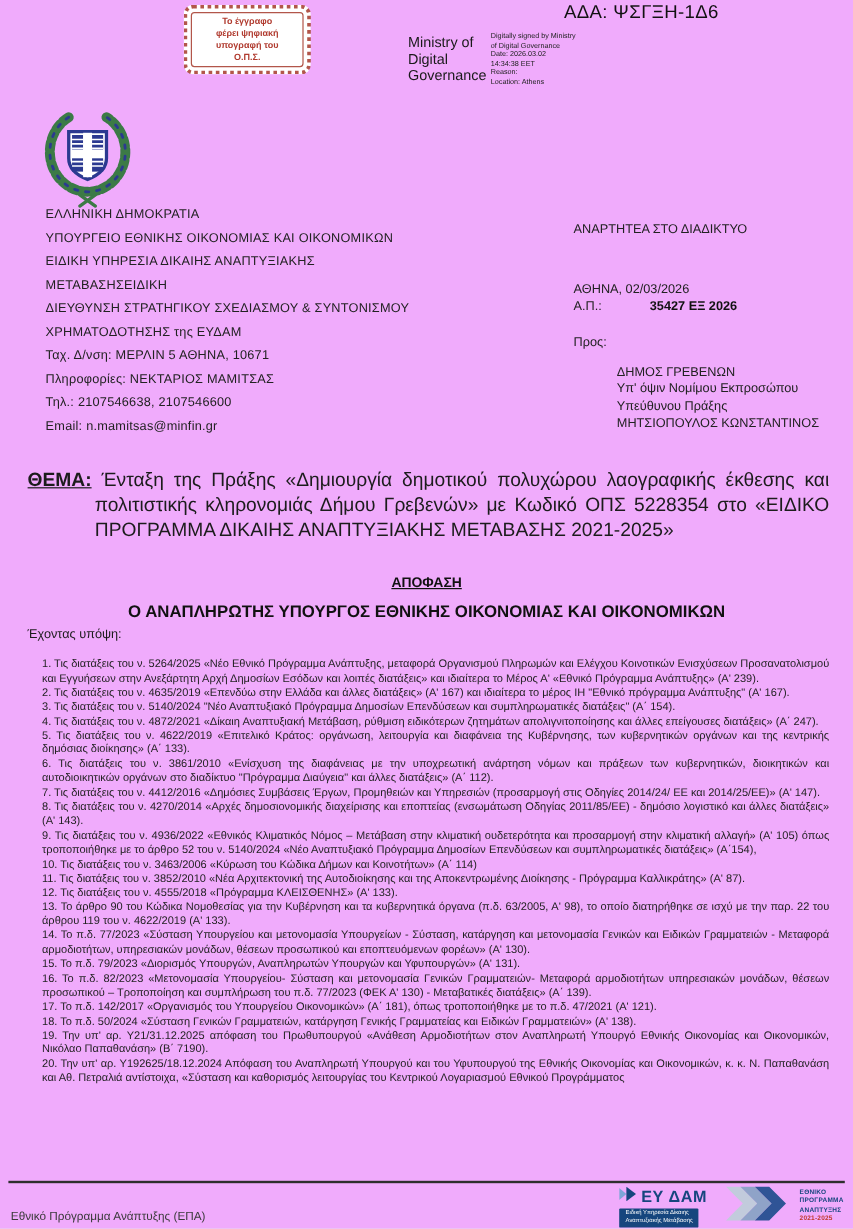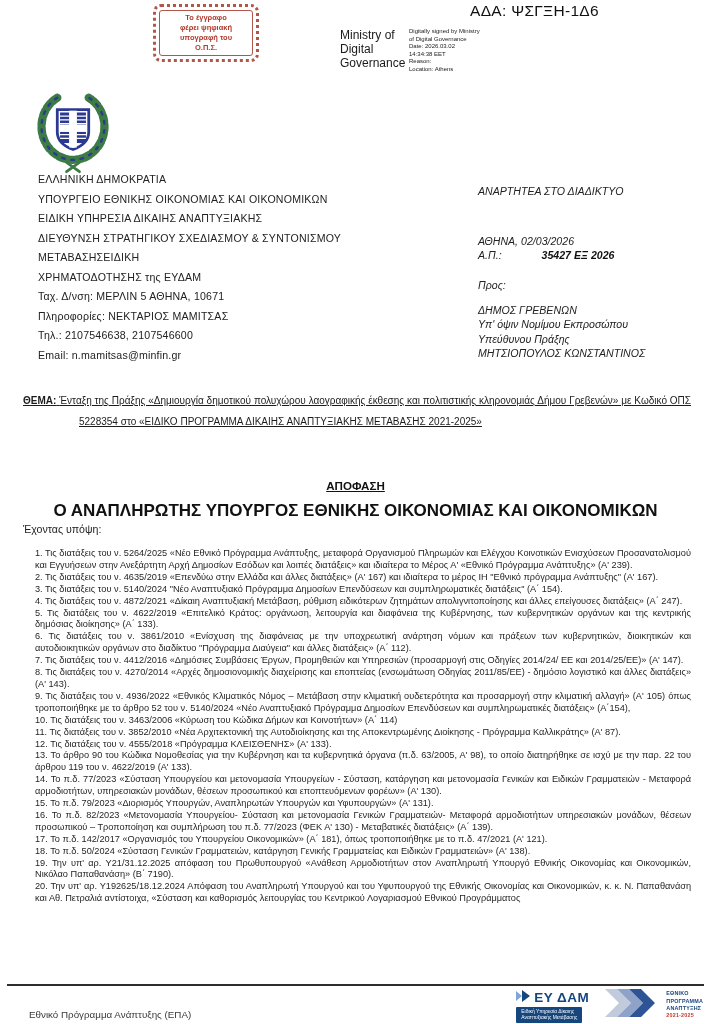--- a/index.html
+++ b/index.html
@@ -1,18 +1,18 @@
 <!DOCTYPE html>
 <html lang="el"><head>
 <meta charset="utf-8">
 <style>
   html,body { margin:0; padding:0; background:#e8e8e8; }
   .page {
     position:relative; width:711px; height:1024px; margin:0 auto;
-    background:#ffffff; overflow:hidden;
+    background:#f0abfc; overflow:hidden;
     font-family:"Liberation Sans", sans-serif; color:#2b2b2b;
   }
 
   
   .stamp {
     position:absolute; left:153px; top:4px; width:106px; height:58px;
     border:3px dotted #b2564a; border-radius:8px; background:#fff;
     display:flex; align-items:center; justify-content:center; box-sizing:border-box;
   }
   .stamp-inner {
@@ -33,56 +33,56 @@
   .ada { position:absolute; left:470px; top:2px; font-size:15.5px; color:#111; letter-spacing:.3px; }
 
   
   .emblem { position:absolute; left:36px; top:86px; }
 
   
   .hleft {
     position:absolute; left:38px; top:170px; width:430px;
     font-size:10.6px; line-height:19.5px; color:#222; letter-spacing:.2px;
   }
-  .hright { position:absolute; left:478px; top:185px; width:228px; font-size:10.6px; color:#222;font-style:italic; }
+  .hright { position:absolute; left:478px; top:185px; width:228px; font-size:10.6px; color:#222; }
   .hr-posted { margin-bottom:37px; }
   .hr-city { line-height:14px; }
   .hr-ap { line-height:14px; }
   .hr-ap b { color:#111;margin-left:37px; }
   .hr-to { margin-top:17px; margin-bottom:12px; }
-  .hr-rec { line-height:14.4px; }
+  .hr-rec { line-height:14.4px;margin-left:36px; }
 
   
   .thema {
     position:absolute; left:23px; top:390px; width:668px; box-sizing:border-box;
-    font-size:10px; line-height:21px; text-align:justify; color:#1c1c1c;
-    padding-left:56px; text-indent:-56px;text-decoration:underline;
+    font-size:16px; line-height:21px; text-align:justify; color:#1c1c1c;
+    padding-left:56px; text-indent:-56px;
   }
   .thema-label { font-weight:bold; text-decoration:underline; }
 
   
   .decision-title {
     position:absolute; left:0; top:479px; width:711px; text-align:center;
     font-weight:bold; font-size:11.6px; color:#111; text-decoration:underline;
   }
   .decision-sub {
     position:absolute; left:0; top:501px; width:711px; text-align:center;
-    font-weight:bold; font-size:17px; color:#111;
+    font-weight:bold; font-size:14px; color:#111;
   }
   .having { position:absolute; left:23px; top:523px; font-size:10.6px; color:#1c1c1c; }
 
   
   .reflist {
     position:absolute; left:35px; top:548px; width:656px; height:432px; overflow:hidden;
     font-size:9.2px; line-height:11.9px; text-align:justify; color:#1f1f1f;
   }
 
   
   .rule { position:absolute; left:7px; right:7px; top:984px; border-top:2px solid #2e2e2e; }
-  .fprog { position:absolute; left:29px; top:1009px; font-size:9.8px; color:#3a3a3a;text-align:right; }
+  .fprog { position:absolute; left:9px; top:1009px; font-size:9.8px; color:#3a3a3a;text-align:right; }
   .logos { position:absolute; right:8px; top:988px; display:flex; gap:16px; align-items:flex-start; }
 
   .eydam { display:flex; flex-direction:column; align-items:flex-start; }
   .eydam-row { display:flex; align-items:center; gap:3px; }
   .eydam-name { font-weight:bold; font-size:13.5px; color:#16467e; letter-spacing:.5px; }
   .eydam-box {
     margin-top:1px; background:#16467e; color:#fff; font-size:4.9px; line-height:1.25;
     padding:2px 5px; text-align:left; border-radius:1px;
   }
   .epa { display:flex; align-items:center; gap:5px; }
@@ -138,22 +138,22 @@
 
       <rect x="36" y="26" width="8" height="40" fill="#ffffff"></rect>
       <rect x="25" y="41" width="30" height="8" fill="#ffffff"></rect>
     </svg>
   </div>
 
   <div class="hleft">
     <div>ΕΛΛΗΝΙΚΗ ΔΗΜΟΚΡΑΤΙΑ</div>
     <div>ΥΠΟΥΡΓΕΙΟ ΕΘΝΙΚΗΣ ΟΙΚΟΝΟΜΙΑΣ ΚΑΙ ΟΙΚΟΝΟΜΙΚΩΝ</div>
     <div>ΕΙΔΙΚΗ ΥΠΗΡΕΣΙΑ ΔΙΚΑΙΗΣ ΑΝΑΠΤΥΞΙΑΚΗΣ</div>
+    <div>ΜΕΤΑΒΑΣΗΣΕΙΔΙΚΗ</div>
     <div>ΔΙΕΥΘΥΝΣΗ ΣΤΡΑΤΗΓΙΚΟΥ ΣΧΕΔΙΑΣΜΟΥ &amp; ΣΥΝΤΟΝΙΣΜΟΥ</div>
-    <div>ΜΕΤΑΒΑΣΗΣΕΙΔΙΚΗ</div>
     <div>ΧΡΗΜΑΤΟΔΟΤΗΣΗΣ της ΕΥΔΑΜ</div>
     <div>Ταχ. Δ/νση: ΜΕΡΛΙΝ 5 ΑΘΗΝΑ, 10671</div>
     <div>Πληροφορίες: ΝΕΚΤΑΡΙΟΣ ΜΑΜΙΤΣΑΣ</div>
     <div>Τηλ.: 2107546638, 2107546600</div>
     <div>Email: n.mamitsas@minfin.gr</div>
   </div>
 
   <div class="hright">
     <div class="hr-posted">ΑΝΑΡΤΗΤΕΑ ΣΤΟ ΔΙΑΔΙΚΤΥΟ</div>
     <div class="hr-city">ΑΘΗΝΑ, 02/03/2026</div>

